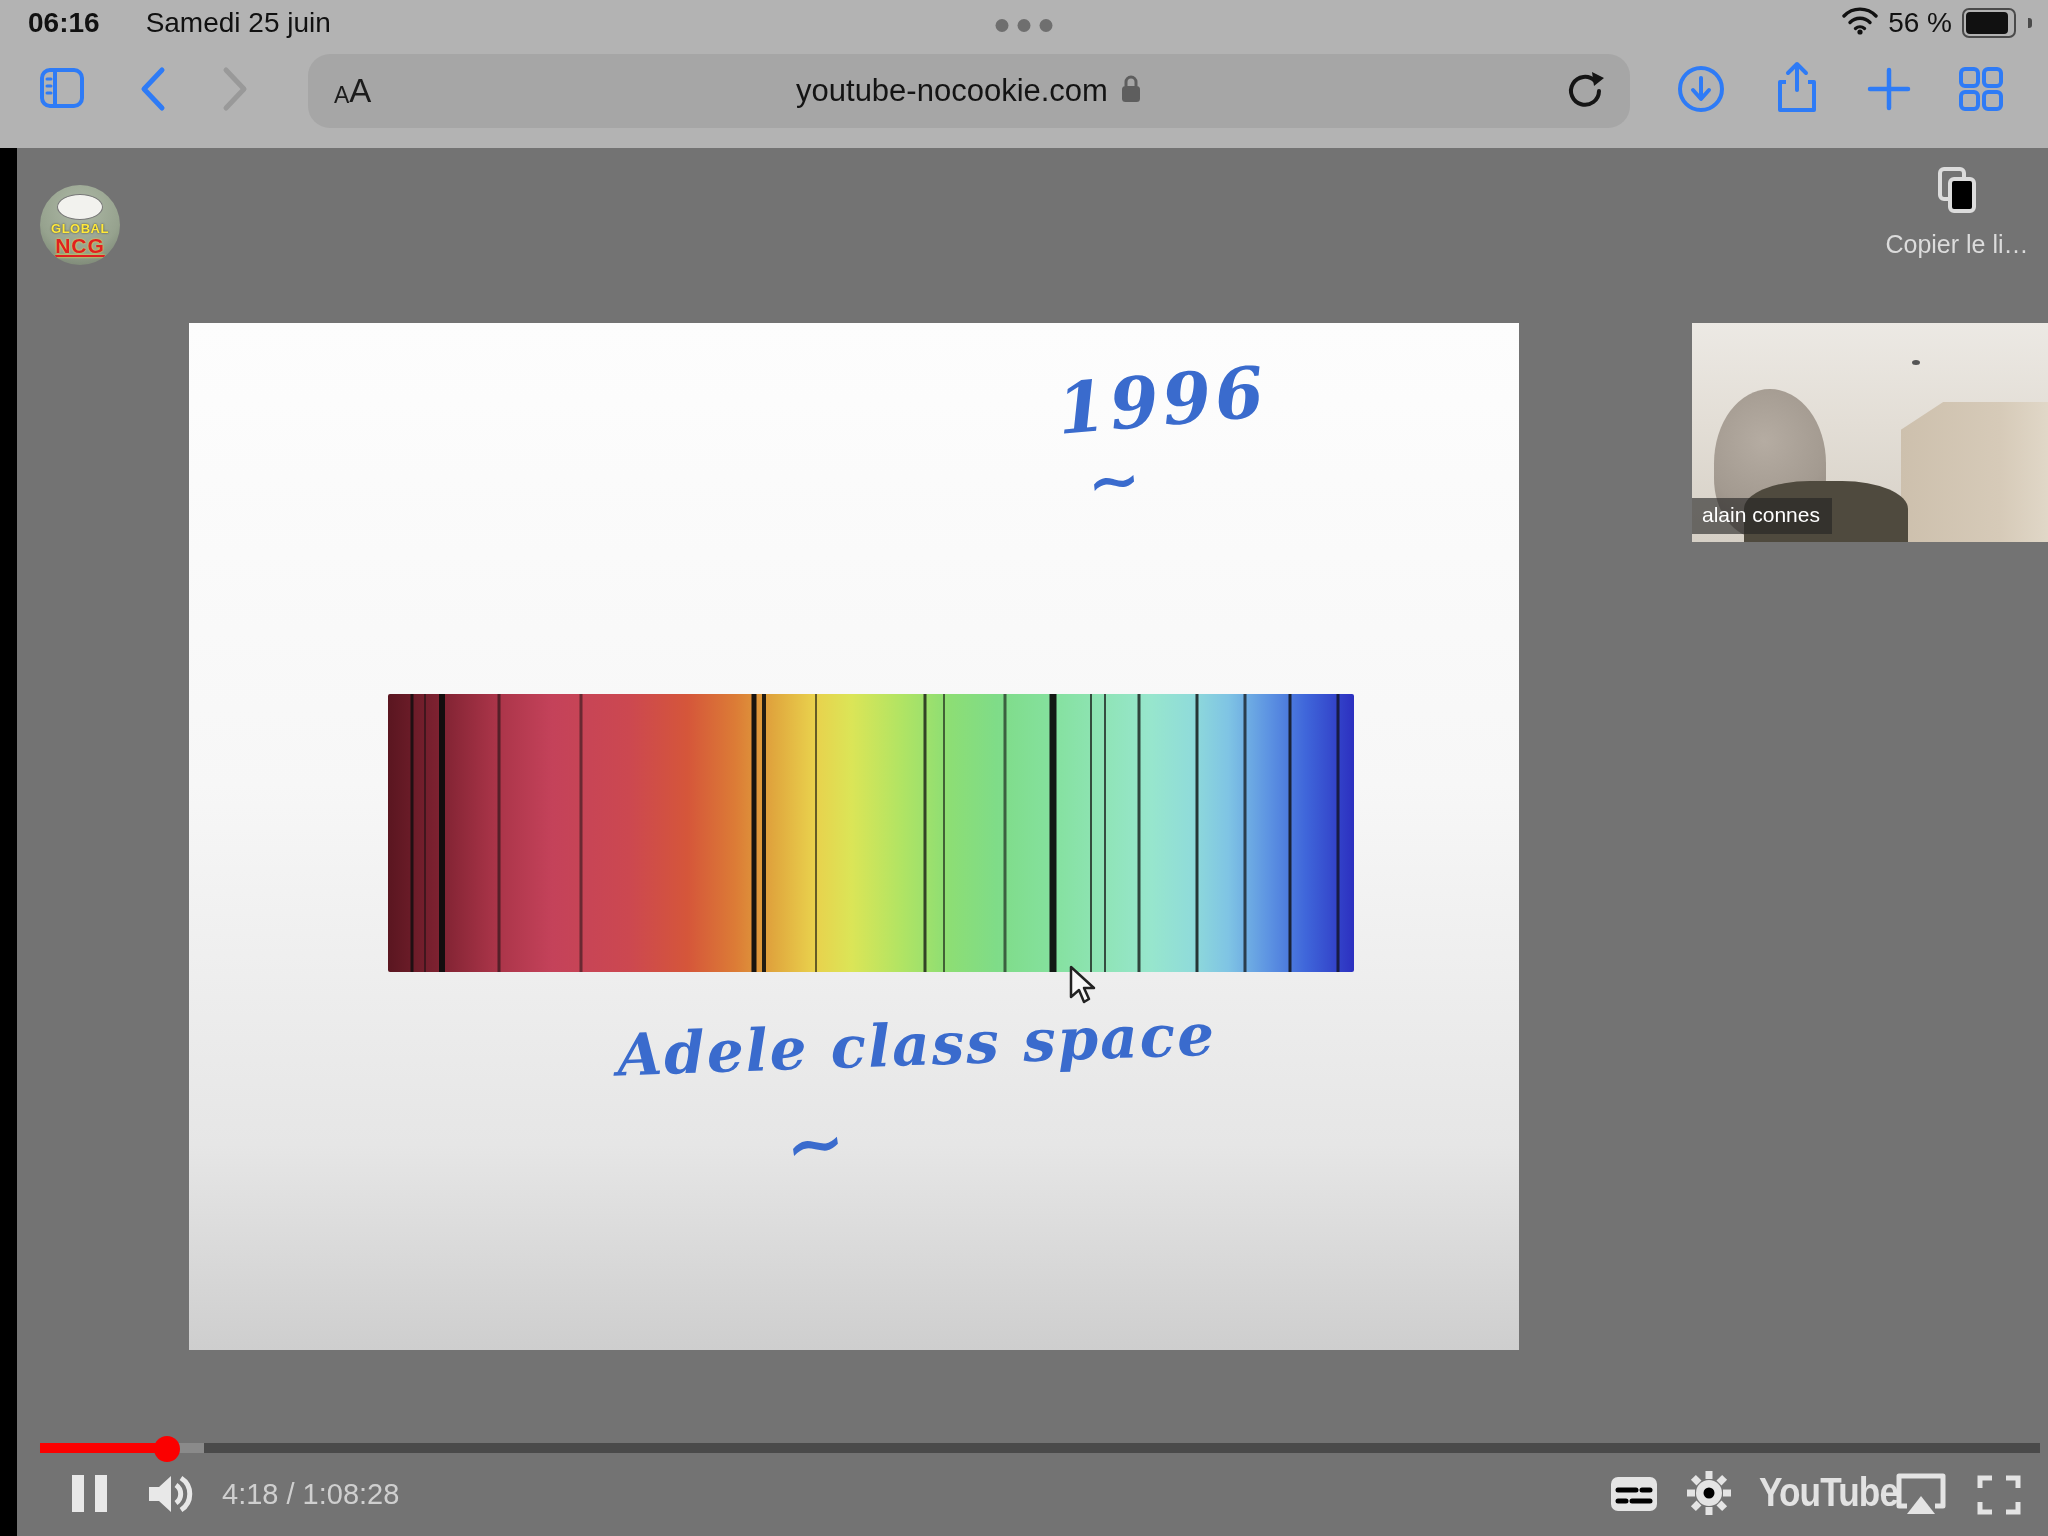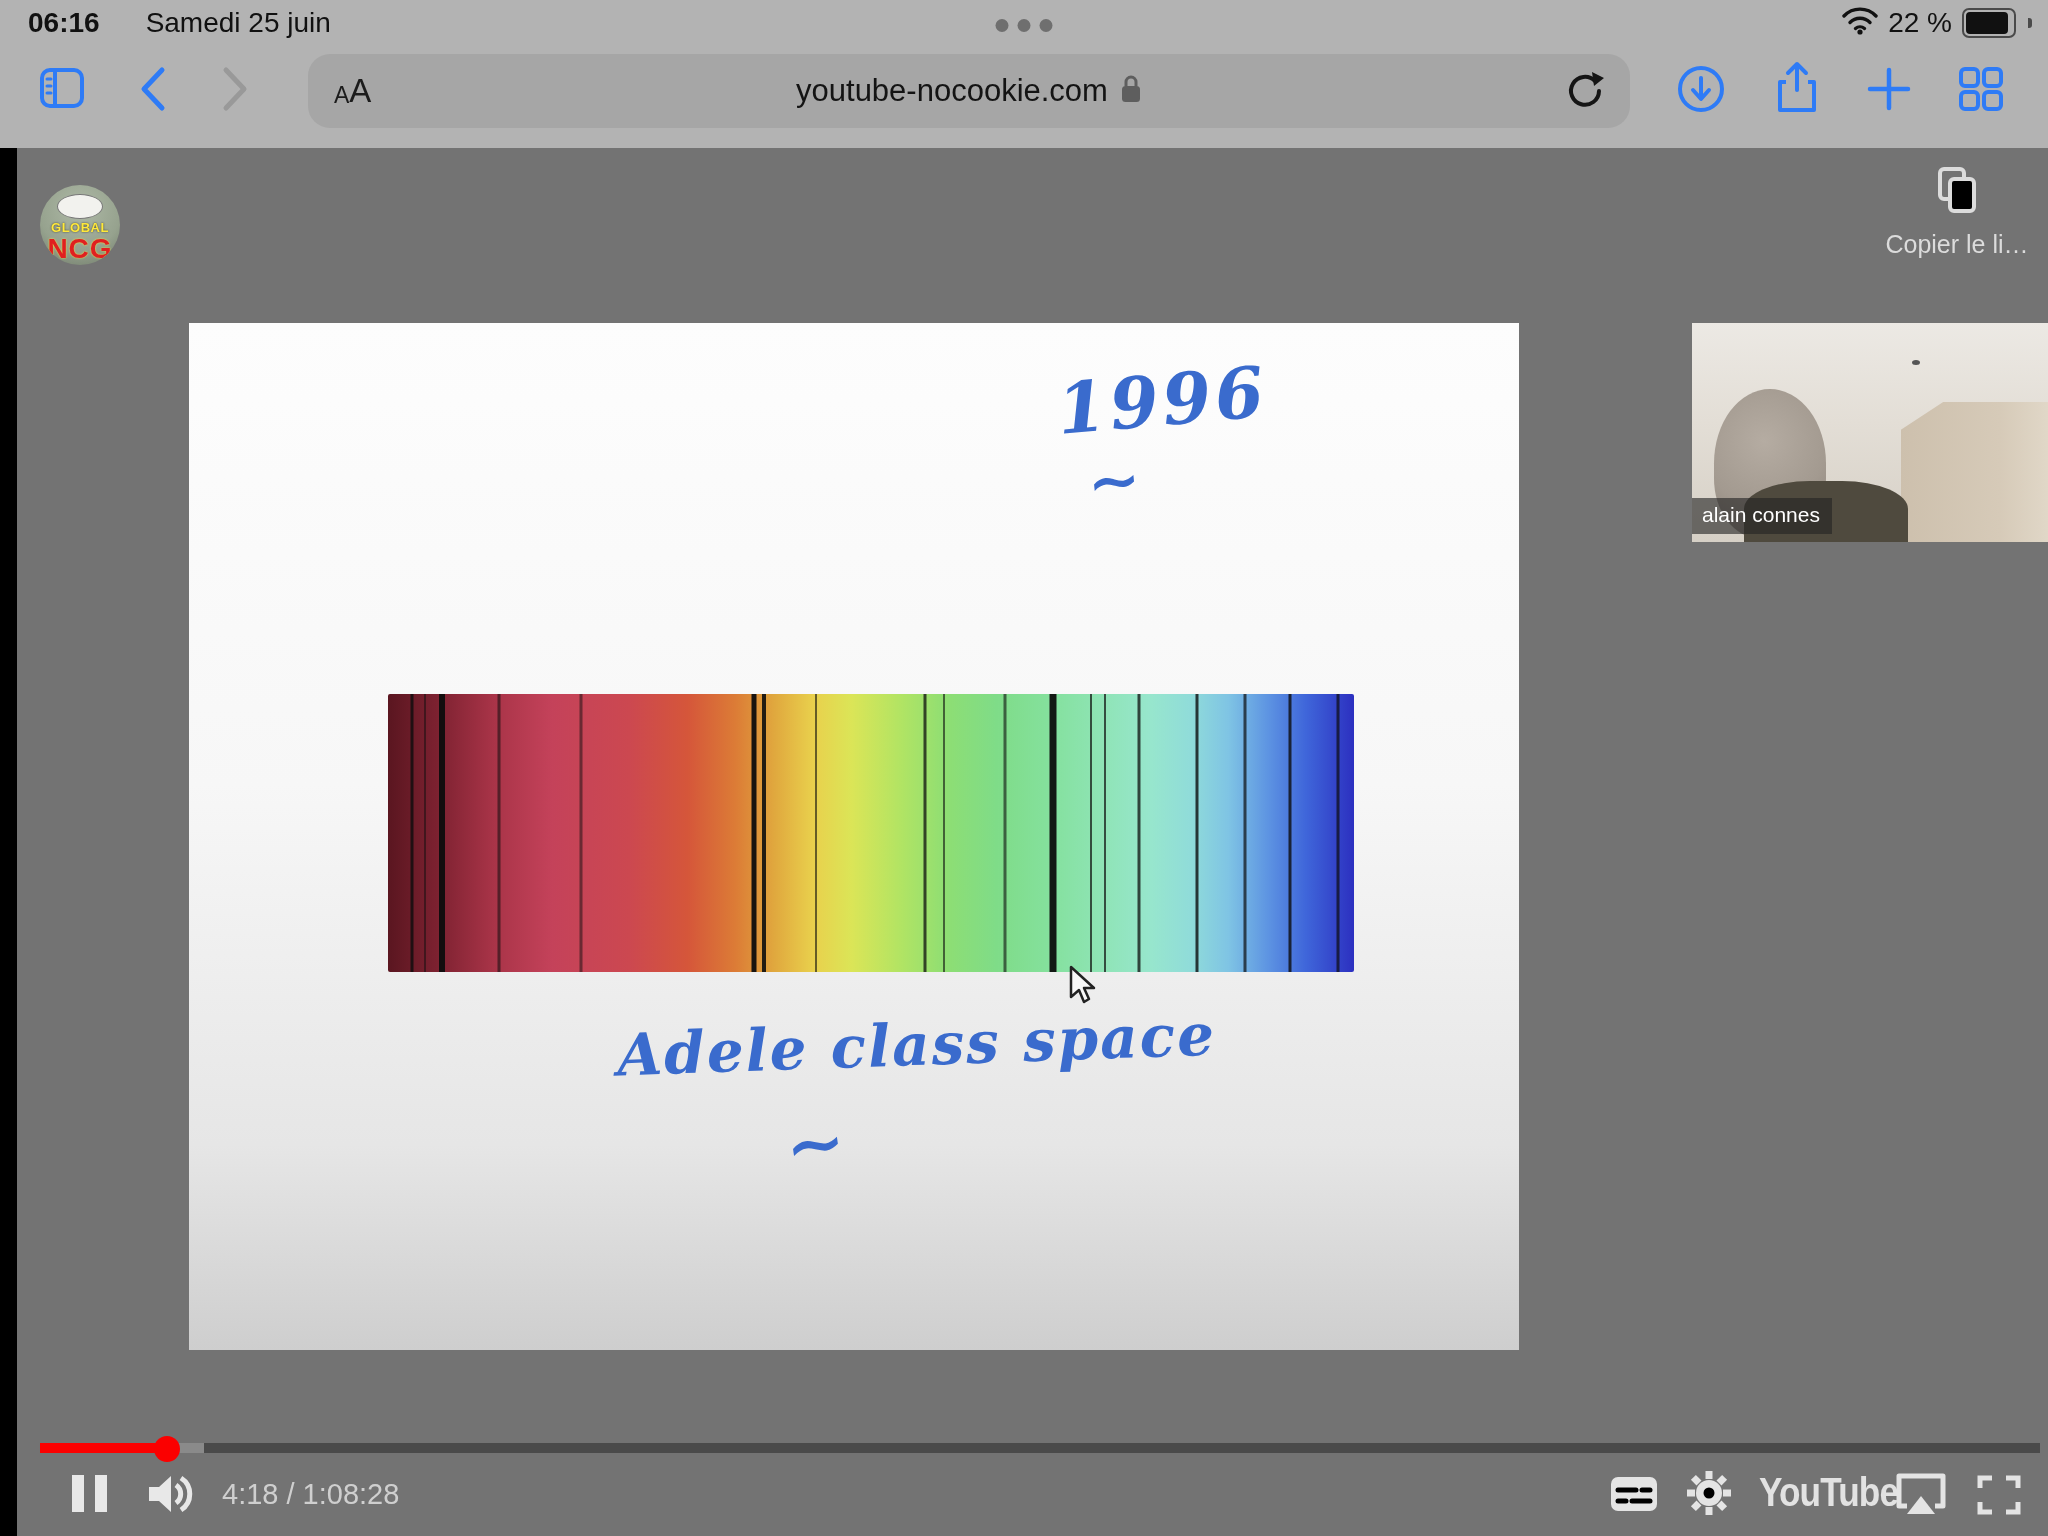--- a/index.html
+++ b/index.html
@@ -32,21 +32,21 @@
   .reload-btn{position:absolute;right:24px;top:0;height:74px;display:flex;align-items:center;color:#151515;}
 
   
   .video-area{position:absolute;left:17px;top:148px;width:2048px;height:1388px;background:#737373;}
 
   .channel-avatar{position:absolute;left:23px;top:37px;width:80px;height:80px;border-radius:50%;
                   background:radial-gradient(circle at 50% 30%, #aeb9a6 0%, #96a28e 60%, #6f7a69 100%);
                   overflow:hidden;display:flex;flex-direction:column;align-items:center;}
   .avatar-blob{width:44px;height:24px;background:#f2f2ee;border-radius:50%;margin-top:9px;border:1px solid #777;}
   .avatar-l1{font-size:13px;font-weight:700;color:#ffe93b;letter-spacing:.5px;margin-top:1px;text-shadow:0 0 2px #333;}
-  .avatar-l2{font-size:28px;font-weight:700;color:#e02020;letter-spacing:1px;text-shadow:0 0 2px #ffe93b;margin-top:-2px;}
+  .avatar-l2{font-size:21px;font-weight:700;color:#e02020;letter-spacing:1px;text-shadow:0 0 2px #ffe93b;margin-top:-2px;text-decoration:underline;}
   .video-title{position:absolute;left:125px;top:60px;font-size:34px;color:#f0f0f0;}
 
   .copy-link{position:absolute;left:1840px;top:18px;width:200px;display:flex;flex-direction:column;align-items:center;color:#dcdcdc;}
   .copy-link .lbl{margin-top:12px;font-size:25px;white-space:nowrap;}
 
   
   .slide{position:absolute;left:172px;top:175px;width:1330px;height:1027px;
          background:linear-gradient(180deg,#fdfdfd 0%,#f7f7f7 45%,#e6e6e6 80%,#cecece 100%);}
   .hand{position:absolute;color:#3a6bcd;font-family:"DejaVu Serif",serif;font-style:italic;}
   .hand-year{left:868px;top:36px;font-size:70px;font-weight:600;transform:rotate(-5deg);letter-spacing:4px;}
@@ -108,21 +108,21 @@
       <span>
         <svg width="36" height="28" viewBox="0 0 36 28">
             <g fill="none" stroke="#111" stroke-width="3.4" stroke-linecap="round">
               <path d="M2 9 A 22 22 0 0 1 34 9"></path>
               <path d="M8 15.5 A 14 14 0 0 1 28 15.5"></path>
               <path d="M13.5 21.5 A 7 7 0 0 1 22.5 21.5"></path>
             </g>
             <circle cx="18" cy="25" r="2.6" fill="#111"></circle>
           </svg>
       </span>
-      <span class="battery-pct">22 %</span>
+      <span class="battery-pct">56 %</span>
       <span class="battery-body">
           <span class="battery-fill"></span>
         </span>
       <span class="battery-nub"></span>
     </div>
 
     <div class="toolbar">
       <div class="tb-icon" style="left:36px;top:18px;">
         <svg width="52" height="52" viewBox="0 0 52 52">
             <rect x="6" y="8" width="40" height="36" rx="8" fill="none" stroke="#2e7bf6" stroke-width="4"></rect>

